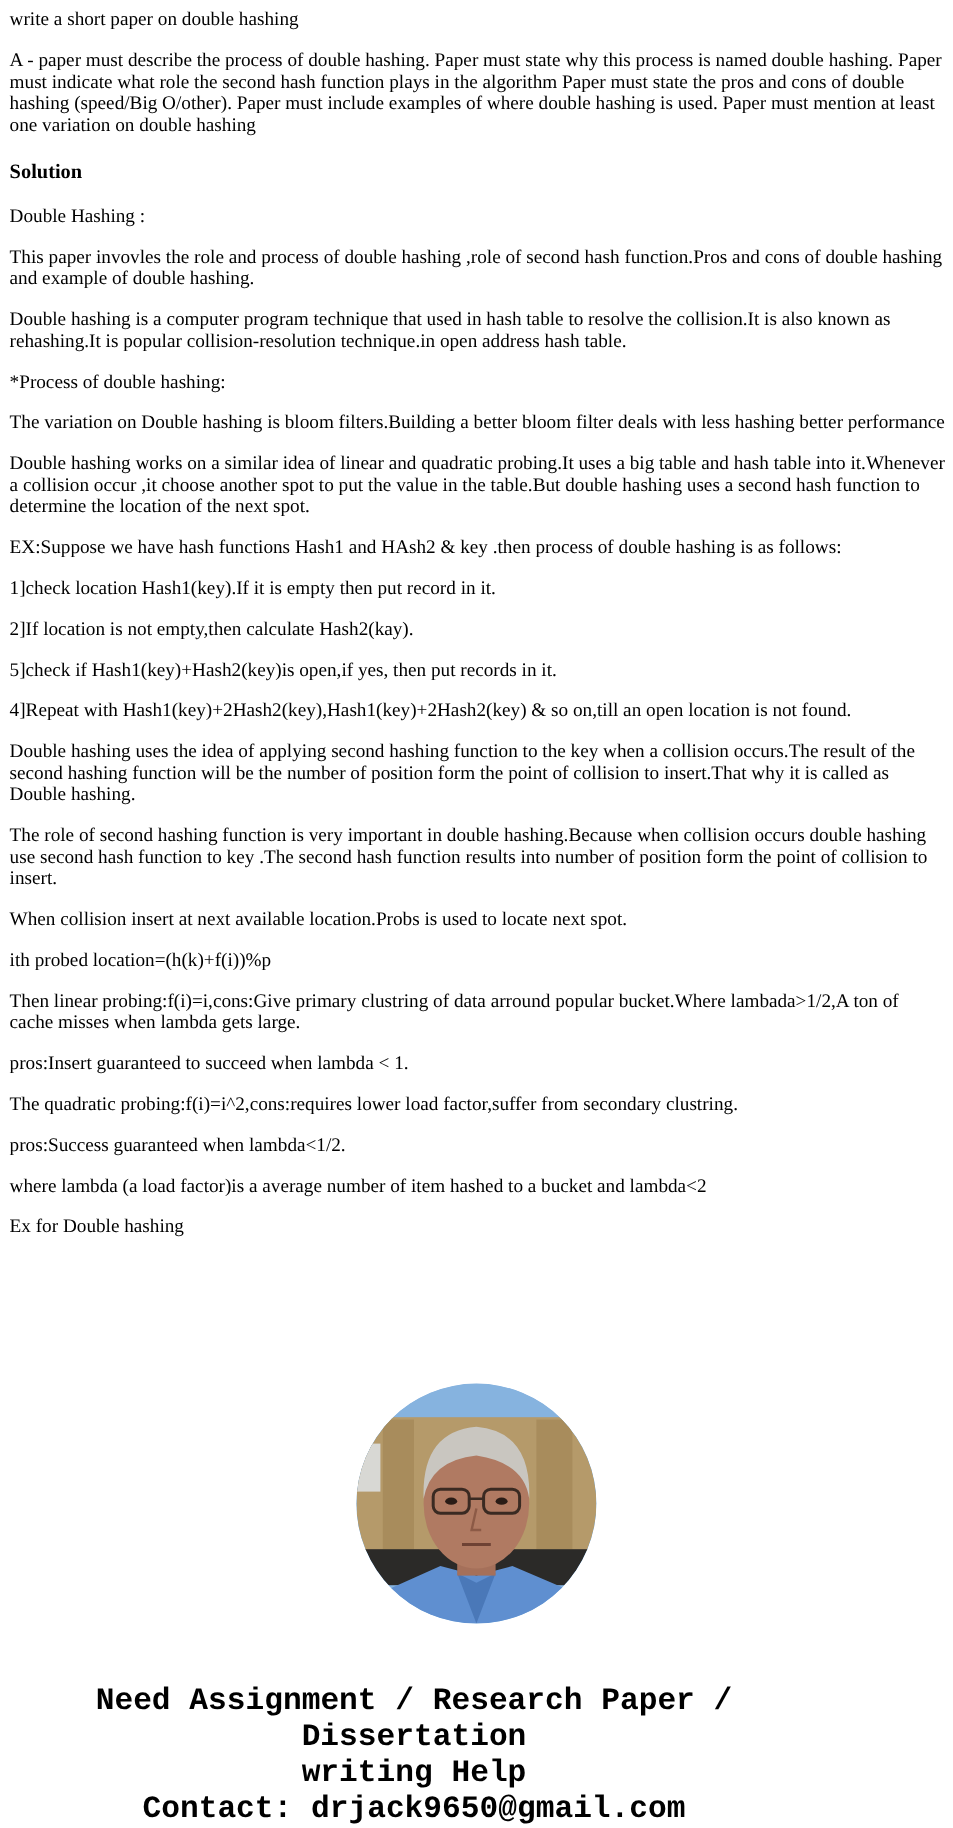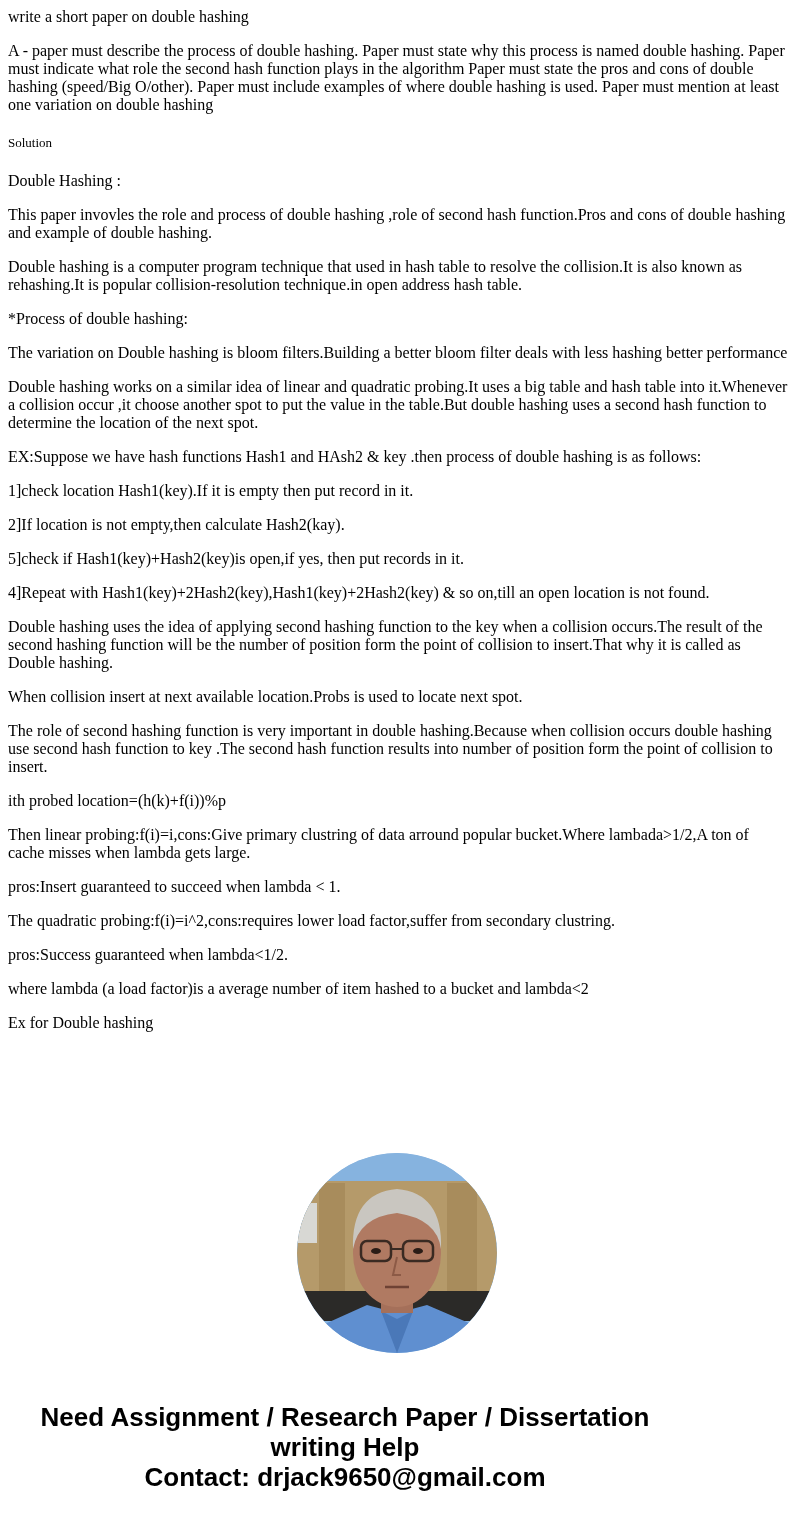--- a/index.html
+++ b/index.html
@@ -32,42 +32,42 @@
       overflow: hidden;
     }
     .doc p {
       margin: 16px 0;
     }
     .doc p.first {
       margin-top: 8px;
     }
     .doc h3 {
       font-family: "Liberation Serif", serif;
-      font-size: 13px;
-      font-weight: normal;
+      font-size: 17px;
+      font-weight: bold;
       margin: 18px 0 18px 0;
       line-height: 22px;
     }
     .avatar {
       position: absolute;
       left: 297px;
       top: 1153px;
       width: 200px;
       height: 200px;
       border-radius: 50%;
       overflow: hidden;
       background: #8fb7e0;
     }
     .footer {
       position: absolute;
       left: 0;
       top: 1402px;
       width: 690px;
       text-align: center;
-      font-family: Liberation Sans, sans-serif;
+      font-family: Liberation Mono, monospace;
       font-weight: bold;
       font-size: 26px;
       line-height: 30px;
       color: #000000;
     }
     .footer div { margin: 0; }
   </style>
 </head>
 <body>
 
@@ -81,22 +81,22 @@
     <p>Double hashing is a computer program technique that used in hash table to resolve the collision.It is also known as rehashing.It is popular collision-resolution technique.in open address hash table.</p>
     <p>*Process of double hashing:</p>
     <p>The variation on Double hashing is bloom filters.Building a better bloom filter deals with less hashing better performance</p>
     <p>Double hashing works on a similar idea of linear and quadratic probing.It uses a big table and hash table into it.Whenever a collision occur ,it choose another spot to put the value in the table.But double hashing uses a second hash function to determine the location of the next spot.</p>
     <p>EX:Suppose we have hash functions Hash1 and HAsh2 &amp; key .then process of double hashing is as follows:</p>
     <p>1]check location Hash1(key).If it is empty then put record in it.</p>
     <p>2]If location is not empty,then calculate Hash2(kay).</p>
     <p>5]check if Hash1(key)+Hash2(key)is open,if yes, then put records in it.</p>
     <p>4]Repeat with Hash1(key)+2Hash2(key),Hash1(key)+2Hash2(key) &amp; so on,till an open location is not found.</p>
     <p>Double hashing uses the idea of applying second hashing function to the key when a collision occurs.The result of the second hashing function will be the number of position form the point of collision to insert.That why it is called as Double hashing.</p>
+    <p>The role of second hashing function is very important in double hashing.Because when collision occurs double hashing use second hash function to key .The second hash function results into number of position form the point of collision to insert.</p>
     <p>When collision insert at next available location.Probs is used to locate next spot.</p>
-    <p>The role of second hashing function is very important in double hashing.Because when collision occurs double hashing use second hash function to key .The second hash function results into number of position form the point of collision to insert.</p>
     <p>ith probed location=(h(k)+f(i))%p</p>
     <p>Then linear probing:f(i)=i,cons:Give primary clustring of data arround popular bucket.Where lambada&gt;1/2,A ton of cache misses when lambda gets large.</p>
     <p>pros:Insert guaranteed to succeed when lambda &lt; 1.</p>
     <p>The quadratic probing:f(i)=i^2,cons:requires lower load factor,suffer from secondary clustring.</p>
     <p>pros:Success guaranteed when lambda&lt;1/2.</p>
     <p>where lambda (a load factor)is a average number of item hashed to a bucket and lambda&lt;2</p>
     <p>Ex for Double hashing</p>
   </div>
 </div>
 

